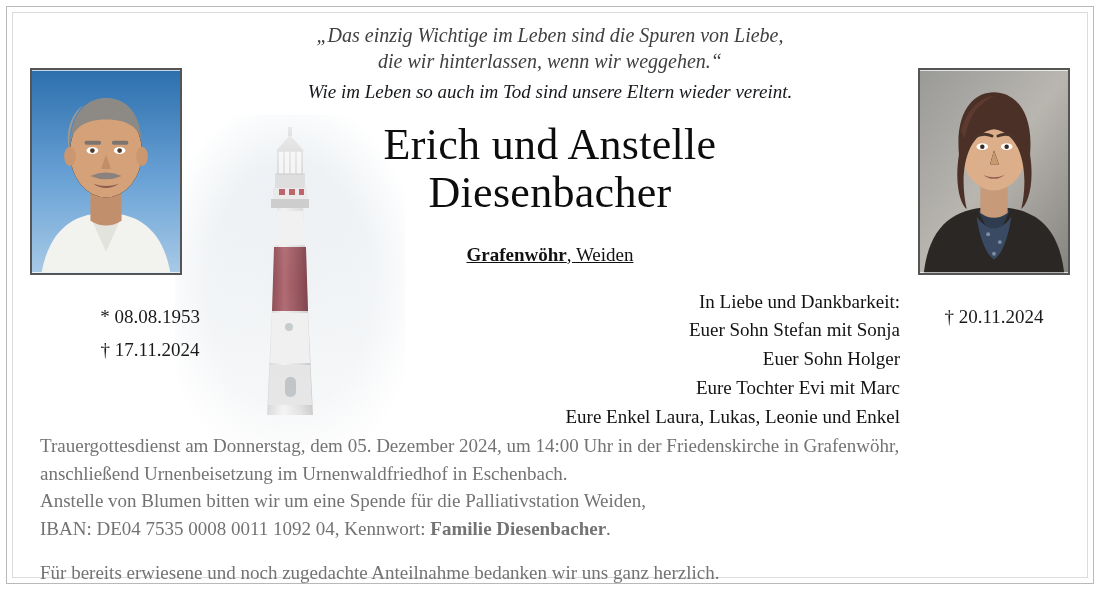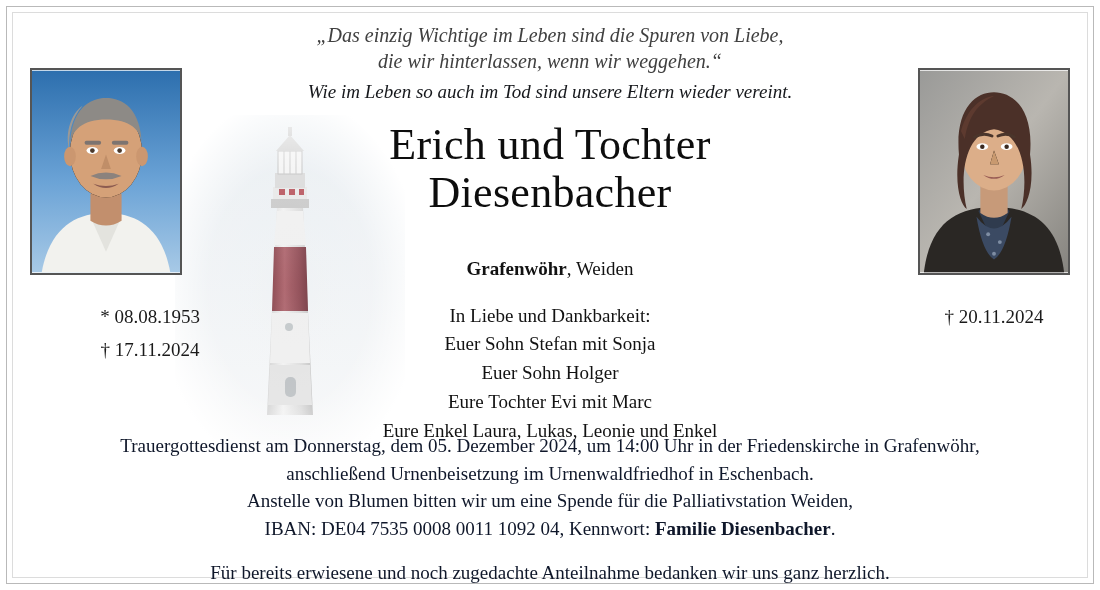--- a/index.html
+++ b/index.html
@@ -102,42 +102,44 @@
   }
   .names {
     margin-top: 18px;
     font-size: 44px;
     line-height: 1.1;
     letter-spacing: 0.3px;
     color: #0d0d0d;
   }
   .names .line2 { display: block; }
   .places {
-    margin-top: 40px;
-    font-size: 19px;
+    margin-top: 26px;
+    font-size: 19px;
+    text-decoration: underline;
   }
   .places b { font-weight: bold; }
   .devotion {
     margin-top: 22px;
     font-size: 19px;
     line-height: 1.52;
+    text-align: right;
   }
   .devotion .row { white-space: nowrap; }
   .devotion b { font-weight: normal; }
 
   
   .footer {
     position: absolute;
     left: 40px;
     right: 40px;
     top: 432px;
-    text-align: center;
+    text-align: left;
     font-size: 19px;
     line-height: 1.46;
-    color: #0f172a;
+    color: #737373;
   }
   .footer .row { white-space: nowrap; }
   .footer b { font-weight: bold; }
   .footer .closing {
     margin-top: 16px;
   }
 </style>
 </head>
 <body>
 
@@ -297,21 +299,21 @@
   </div>
 
   <div class="center-col">
     <div class="quote">
       <div>„Das einzig Wichtige im Leben sind die Spuren von Liebe,</div>
       <div>die wir hinterlassen, wenn wir weggehen.“</div>
     </div>
     <div class="subquote">Wie im Leben so auch im Tod sind unsere Eltern wieder vereint.</div>
 
     <div class="names">
-      <span>Erich und Tochter</span>
+      <span>Erich und Anstelle</span>
       <span class="line2">Diesenbacher</span>
     </div>
 
     <div class="places">
       <b>Grafenwöhr</b><span>, </span><span>Weiden</span>
     </div>
 
     <div class="devotion">
       <div class="row">In Liebe und Dankbarkeit:</div>
 

